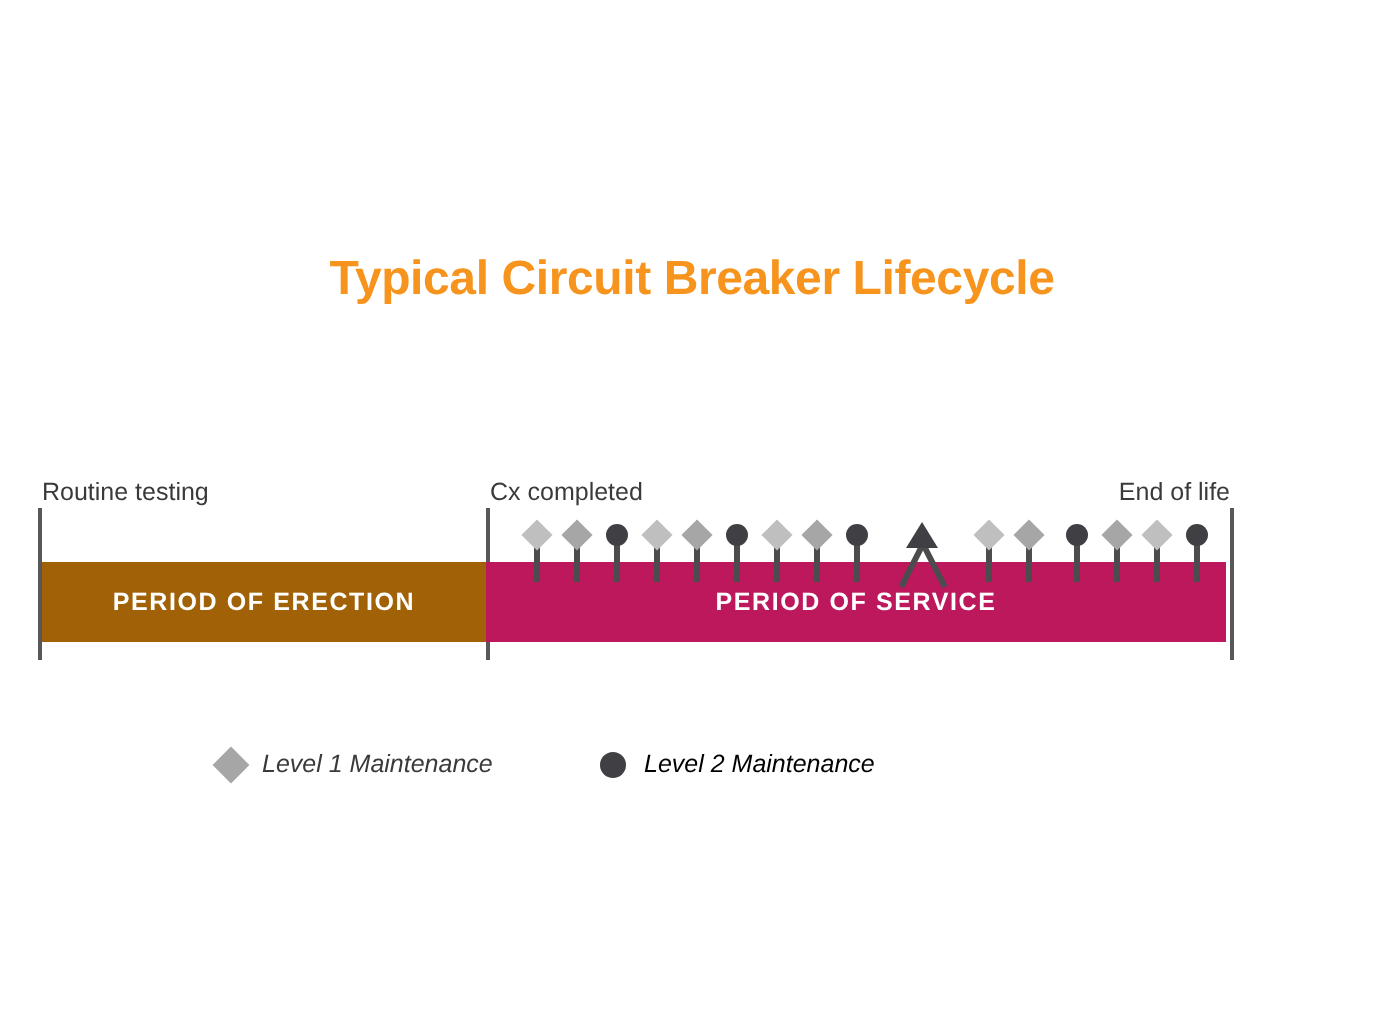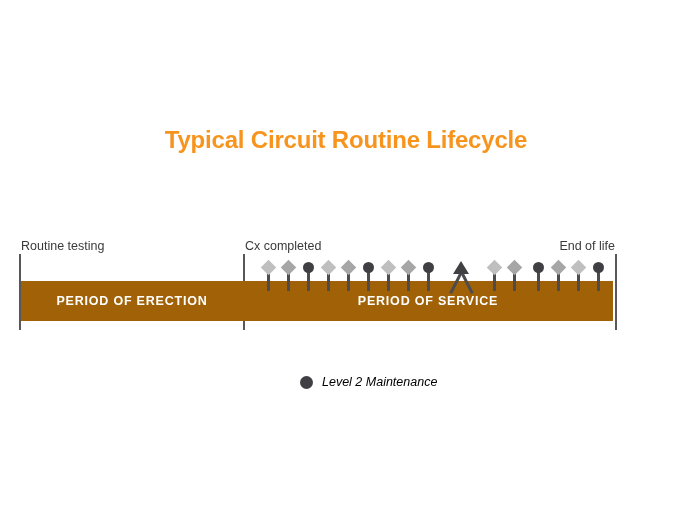--- a/index.html
+++ b/index.html
@@ -179,36 +179,36 @@
     font-size: 12.5px;
     font-style: italic;
     color: #3A3A3C;
   }
 </style>
 </head>
 <body>
 
 <div id="infographic">
 
-  <div class="chart-title">Typical Circuit Routine Lifecycle</div>
+  <div class="chart-title">Typical Circuit Breaker Lifecycle</div>
 
   <div class="timeline">
     <div id="boundaries-layer">
         <div class="divider" style="left: 19px; top: 254px; height: 76px; background: rgb(88, 88, 91);"></div>
         <div class="boundary-label" style="top: 239px; color: rgb(58, 58, 60); left: 21px;">Routine testing</div>
         <div class="divider" style="left: 243px; top: 254px; height: 76px; background: rgb(88, 88, 91);"></div>
         <div class="boundary-label" style="top: 239px; color: rgb(58, 58, 60); left: 245px;">Cx completed</div>
         <div class="divider" style="left: 615px; top: 254px; height: 76px; background: rgb(88, 88, 91);"></div>
         <div class="boundary-label right-aligned" style="top: 239px; color: rgb(58, 58, 60); left: 415px; width: 200px; padding-right: 1px;">End of life</div>
       </div>
     <div id="bands-layer">
         <div class="band band-erection" style="left: 21px; width: 222px; top: 281px; height: 40px; background: #a16207;">
           <span class="band-label" style="color: rgb(255, 255, 255);">PERIOD OF ERECTION</span>
         </div>
-        <div class="band band-service" style="left: 243px; width: 370px; top: 281px; height: 40px; background: #a16207;">
+        <div class="band band-service" style="left: 243px; width: 370px; top: 281px; height: 40px; background: #be185d;">
           <span class="band-label" style="color: rgb(255, 255, 255);">PERIOD OF SERVICE</span>
         </div>
       </div>
     <div id="markers-layer">
         <div class="marker" title="Level 1 Maintenance" style="left: 268px; top: 267px;">
           <div class="stem" style="height: 20px; top: 4px; background: rgb(76, 76, 79);"></div>
           <div class="glyph glyph-diamond" style="background: rgb(191, 191, 191);"></div>
         </div>
         <div class="marker" title="Level 1 Maintenance" style="left: 288px; top: 267px;">
           <div class="stem" style="height: 20px; top: 4px; background: rgb(76, 76, 79);"></div>
@@ -268,20 +268,26 @@
           <div class="glyph glyph-diamond" style="background: rgb(191, 191, 191);"></div>
         </div>
         <div class="marker" title="Level 2 Maintenance" style="left: 598px; top: 267px;">
           <div class="stem" style="height: 20px; top: 4px; background: rgb(76, 76, 79);"></div>
           <div class="glyph glyph-circle" style="background: rgb(64, 64, 68);"></div>
         </div>
       </div>
   </div>
 
   <div class="legend" id="legend-layer">
+      <div class="legend-item" style="left: 106px;">
+        <span class="legend-swatch">
+          <span class="sw sw-diamond" style="background: rgb(166, 166, 166);"></span>
+        </span>
+        <span class="legend-text" style="color: rgb(58, 58, 60);">Level 1 Maintenance</span>
+      </div>
       <div class="legend-item" style="left: 297px;">
         <span class="legend-swatch">
           <span class="sw sw-circle" style="background: rgb(64, 64, 68);"></span>
         </span>
         <span class="legend-text" style="color: #000000;">Level 2 Maintenance</span>
       </div>
     </div>
 
 </div>
 

